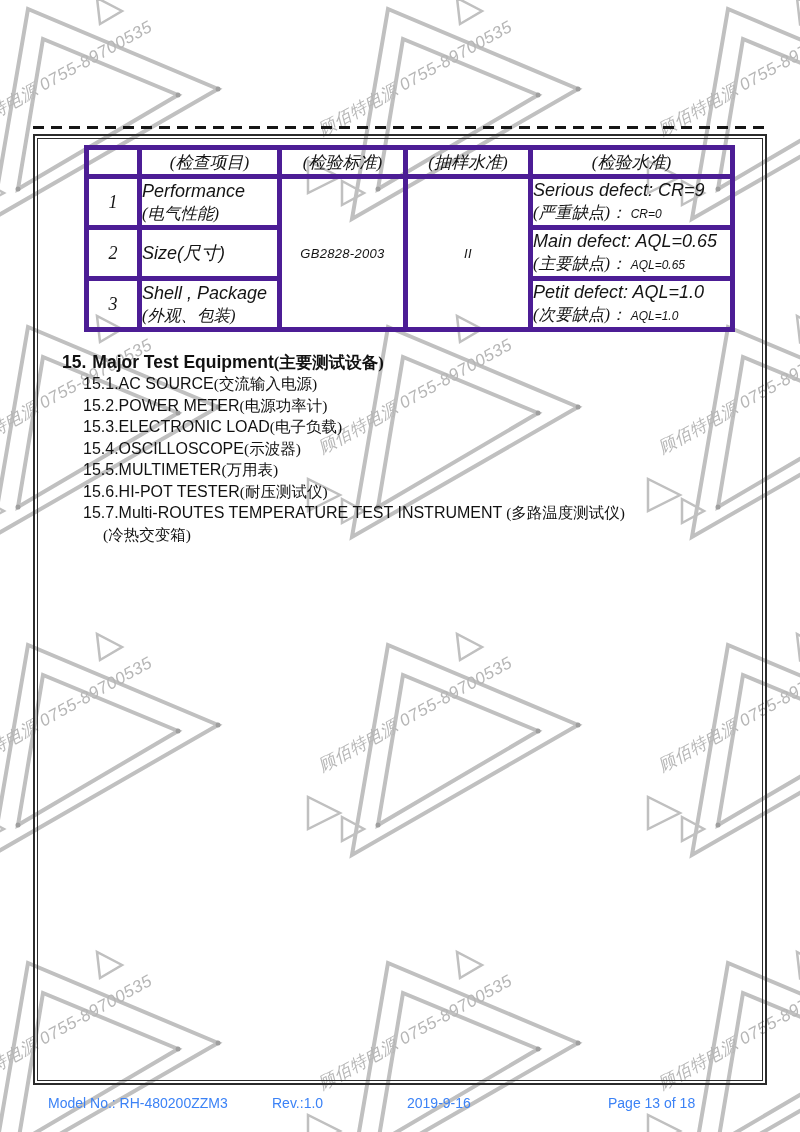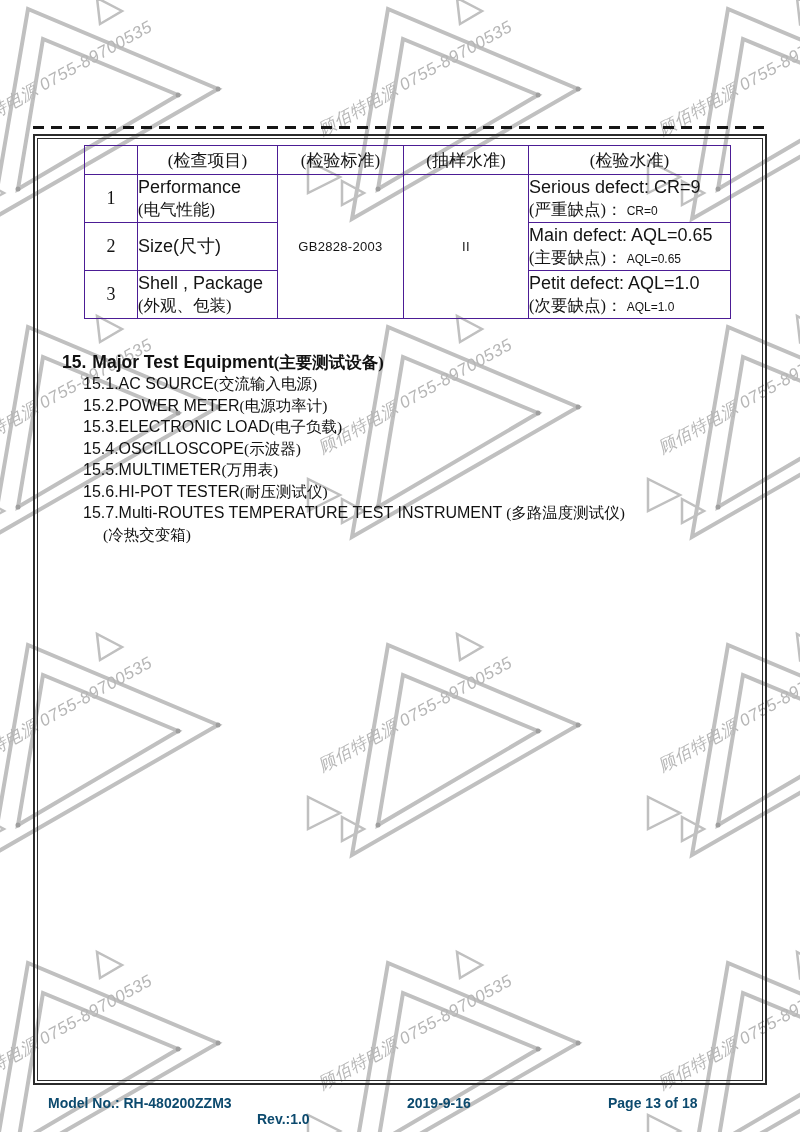--- a/index.html
+++ b/index.html
@@ -38,21 +38,21 @@
     content:""; position:absolute; inset:2px;
     border:1px solid var(--line);
   }
 
   
   table.qc {
     left:84px; top:145px; position:absolute; z-index:1;
     border-collapse:collapse; table-layout:fixed; width:646px;
     color:#141414;
   }
-  table.qc td { border:1px solid #4c1d95; padding:0; vertical-align:middle; background:transparent; }
+  table.qc td { border:5px solid #4c1d95; padding:0; vertical-align:middle; background:transparent;font-style:italic; }
   tr.hdr td { height:29px; text-align:center; font-family:"Liberation Serif", serif; font-size:17px; }
   tr.body-row td { height:48px; }
   td.num { text-align:center; font-family:"Liberation Serif", serif; font-size:18px; }
   td.item { padding-left:10px; }
   td.mid { text-align:center; font-size:13px; letter-spacing:0.3px; }
   td.level { padding-left:7px; }
   .cell-en { font-size:18px; line-height:23px; }
   .cell-cn { font-family:"Liberation Serif", serif; font-size:16.5px; line-height:22px; }
   .cell-cn .val { font-family:"Liberation Sans", sans-serif; font-size:12px; }
 
@@ -61,24 +61,24 @@
   .sec-heading { font-weight:bold; font-size:17.5px; line-height:20px; color:#111; }
   .sec-heading .h-en { margin-left:6px; }
   .sec-heading .h-cn { font-family:"Liberation Serif", serif; font-size:16.5px; }
   .equip-list { padding-left:21px; }
   .li { line-height:21.5px; white-space:pre; }
   .li .en { font-size:16px; color:#111; }
   .li .cn { font-family:"Liberation Serif", serif; font-size:15.5px; color:#111; }
   .li.cont { margin-left:20px; font-family:"Liberation Serif", serif; font-size:15.5px; color:#111; }
 
   
-  .footer { left:0; top:1095px; width:800px; height:20px; font-size:14px; color:#0c4a6e;font-weight:bold; }
+  .footer { left:0; top:1095px; width:800px; height:20px; font-size:14px; color:#3b82f6; }
   .footer span { position:absolute; white-space:pre; }
   .f-model { left:48px; }
-  .f-rev   { left:257px;margin-top:16px; }
+  .f-rev   { left:272px; }
   .f-date  { left:407px; }
   .f-page  { left:608px; }
 </style>
 </head>
 <body>
 
 <div class="wm-layer" id="wm-layer">
     <div class="wm" style="left: -60px; top: -9px;">
     <svg width="350" height="310" viewBox="0 0 350 310">
       <path class="tri" d="M88,18 L52,228 L278,98 Z"></path>

